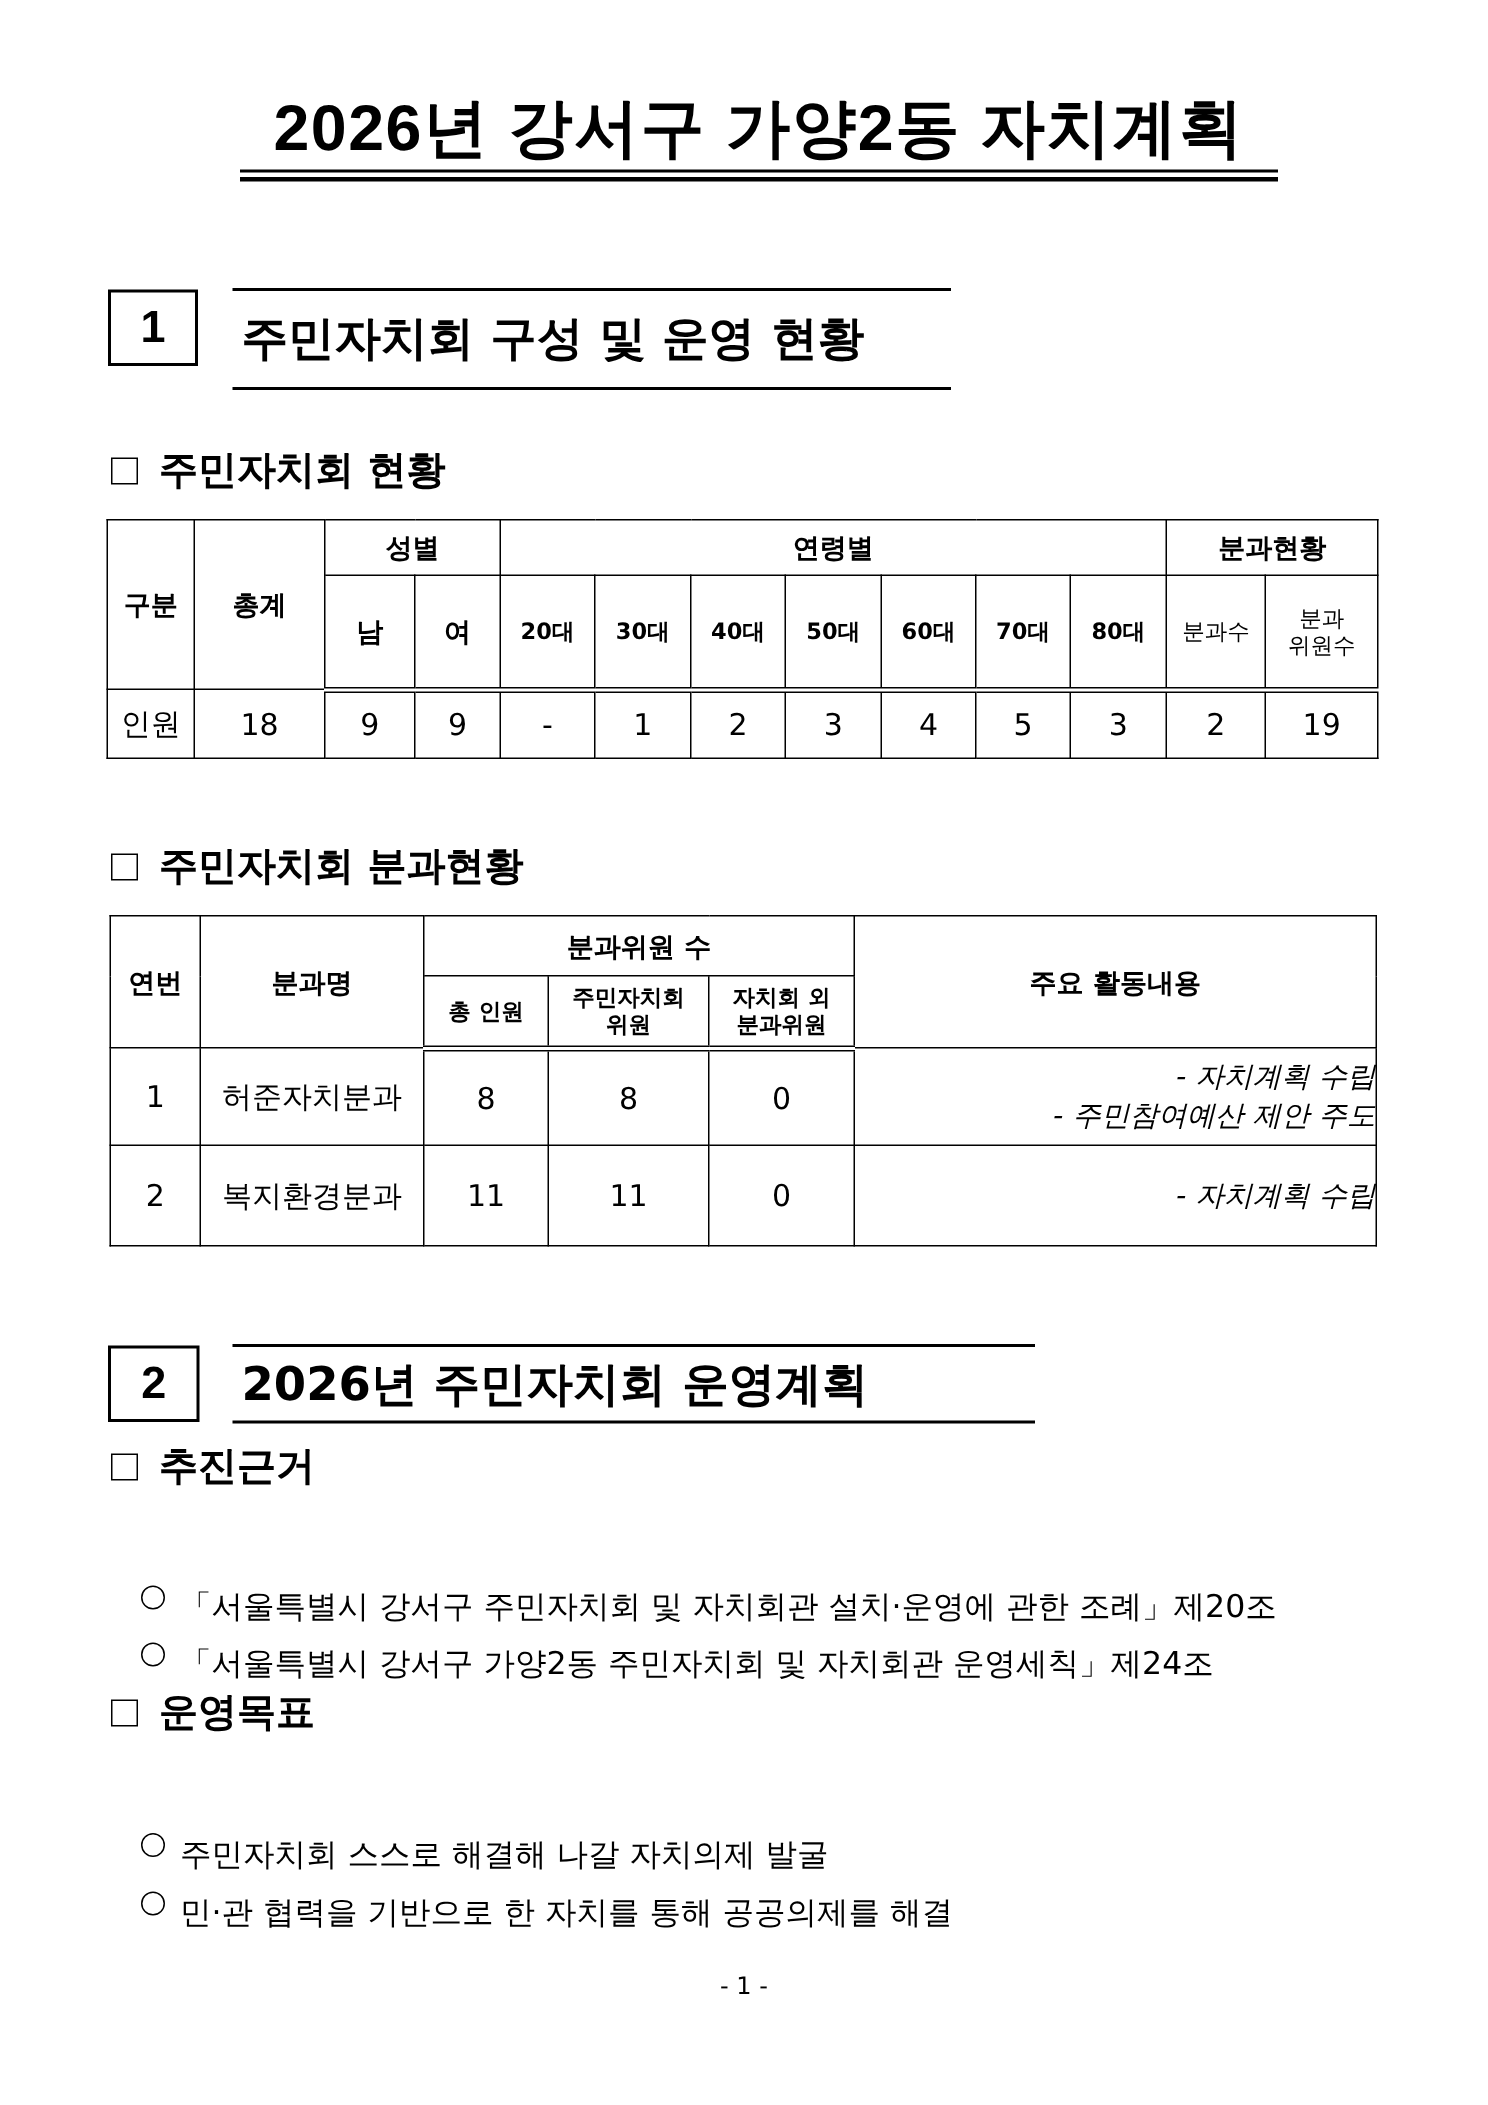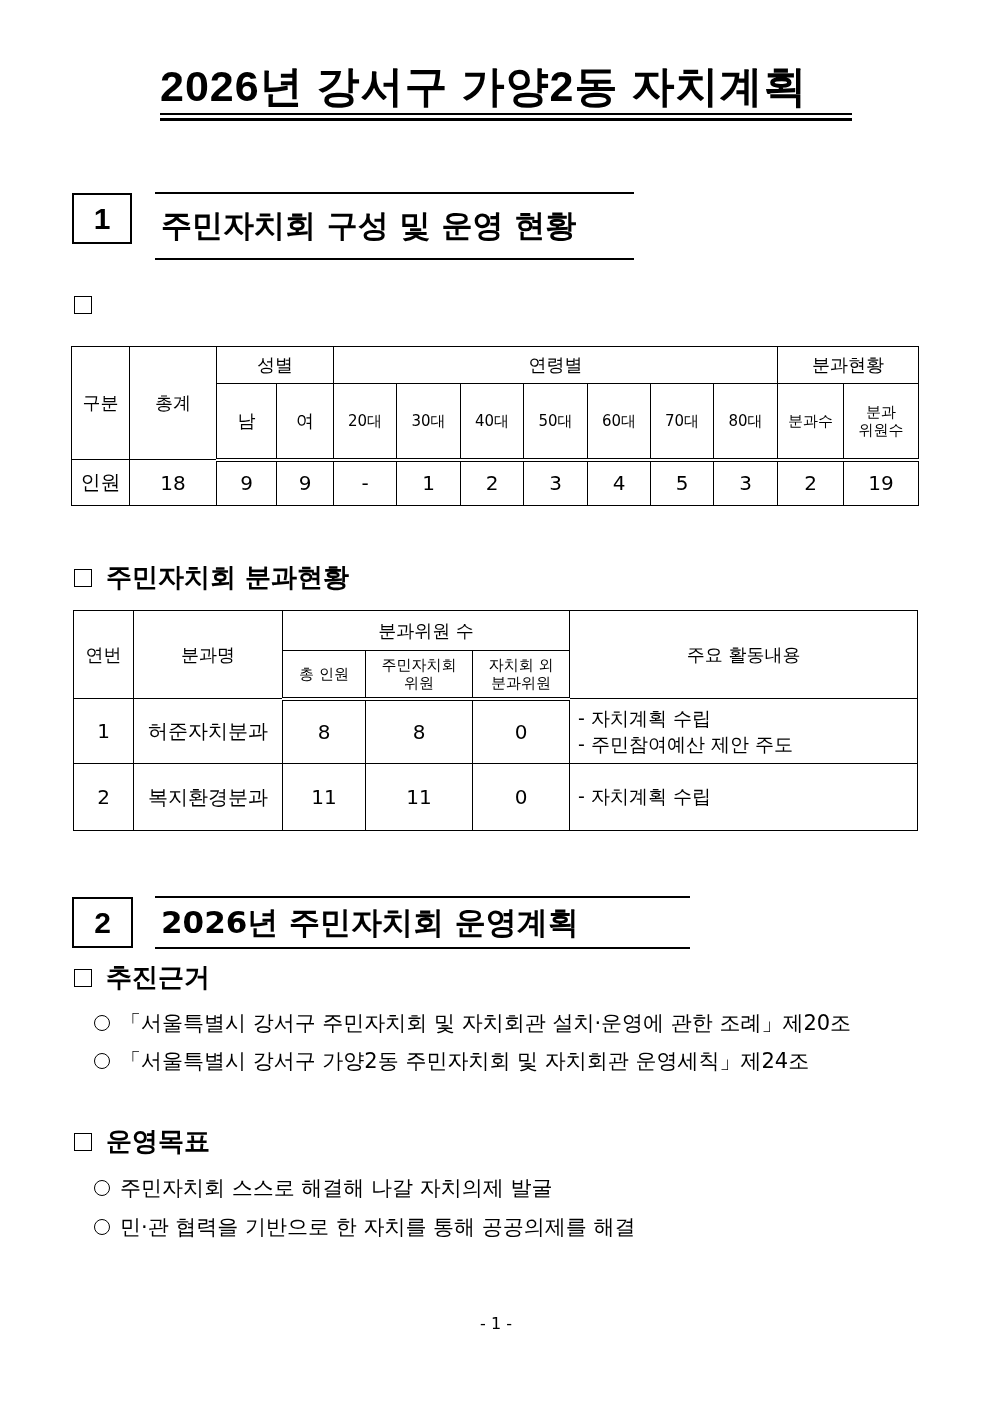--- a/index.html
+++ b/index.html
@@ -1,50 +1,51 @@
 <!DOCTYPE html>
 <html><head>
 <meta charset="utf-8">
 <style>
   html, body { margin:0; padding:0; background:#ffffff; }
   body { width:992px; height:1403px; position:relative; font-family:"DejaVu Sans","Liberation Sans",sans-serif; color:#000; overflow:hidden; }
   .abs { position:absolute; }
-  .title { left:160px; top:58px; width:692px; font-size:43px; font-weight:bold; letter-spacing:1px; font-family:"Liberation Sans","DejaVu Sans",sans-serif; line-height:56px; }
+  .title { left:160px; top:58px; width:692px; text-align:center; font-size:43px; font-weight:bold; letter-spacing:1px; font-family:"Liberation Sans","DejaVu Sans",sans-serif; line-height:56px; }
   .title-rule1 { left:160px; top:113px; width:692px; height:2px; background:#000; }
   .title-rule2 { left:160px; top:118px; width:692px; height:3px; background:#000; }
 
   .secnum { border:2px solid #000; box-sizing:border-box; display:flex; align-items:center; justify-content:center; font-weight:bold; font-size:30px; font-family:"Liberation Sans","DejaVu Sans",sans-serif; }
   .sectitle { border-top:2px solid #000; border-bottom:2px solid #000; box-sizing:border-box; display:flex; align-items:center; padding-left:6px; font-weight:bold; font-size:31px; }
 
   .subhead { font-weight:bold; font-size:26px; display:flex; align-items:center; gap:14px; }
   .sq { display:inline-block; width:18px; height:18px; border:1.5px solid #000; box-sizing:border-box; }
 
   table { border-collapse:collapse; position:absolute; table-layout:fixed; }
   td, th { border:1.5px solid #000; text-align:center; vertical-align:middle; padding:0; font-size:20px; }
-  th { font-weight:normal; font-size:18px; }
+  th { font-weight:bold; font-size:18px; }
   .small { font-size:15px; line-height:18px; }
   .hdr-bottom td, .hdr-bottom th { border-bottom:4px double #000; }
-  .left { text-align:left; padding-left:8px; }
+  .left { text-align:right; padding-left:8px;font-style:italic; }
 
-  .bullet-line { font-size:21px; display:flex; align-items:center; gap:6px; white-space:nowrap; }
+  .bullet-line { font-size:21px; display:flex; align-items:flex-start; gap:6px; white-space:nowrap;margin-top:48px; }
   .circle { display:inline-block; width:16px; height:16px; border:1.5px solid #000; border-radius:50%; box-sizing:border-box; margin-right:4px; }
   .pagenum { left:0; width:992px; top:1314px; text-align:center; font-size:16px; }
 </style>
 </head>
 <body>
 
 <div class="abs title">2026년 강서구 가양2동 자치계획</div>
 <div class="abs title-rule1"></div>
 <div class="abs title-rule2"></div>
 
 <div class="abs secnum" style="left:72px;top:193px;width:60px;height:51px;">1</div>
 <div class="abs sectitle" style="left:155px;top:192px;width:479px;height:68px;">주민자치회 구성 및 운영 현황</div>
 
 <div class="abs subhead" style="left:74px;top:296px;">
   <span class="sq"></span>
+  <span>주민자치회 현황</span>
 </div>
 
 <table style="left:71px;top:346px;width:847px;">
   <colgroup>
     <col style="width:58px">
       <col style="width:87px">
       <col style="width:60px">
       <col style="width:57px">
     <col style="width:63px">
       <col style="width:64px">

